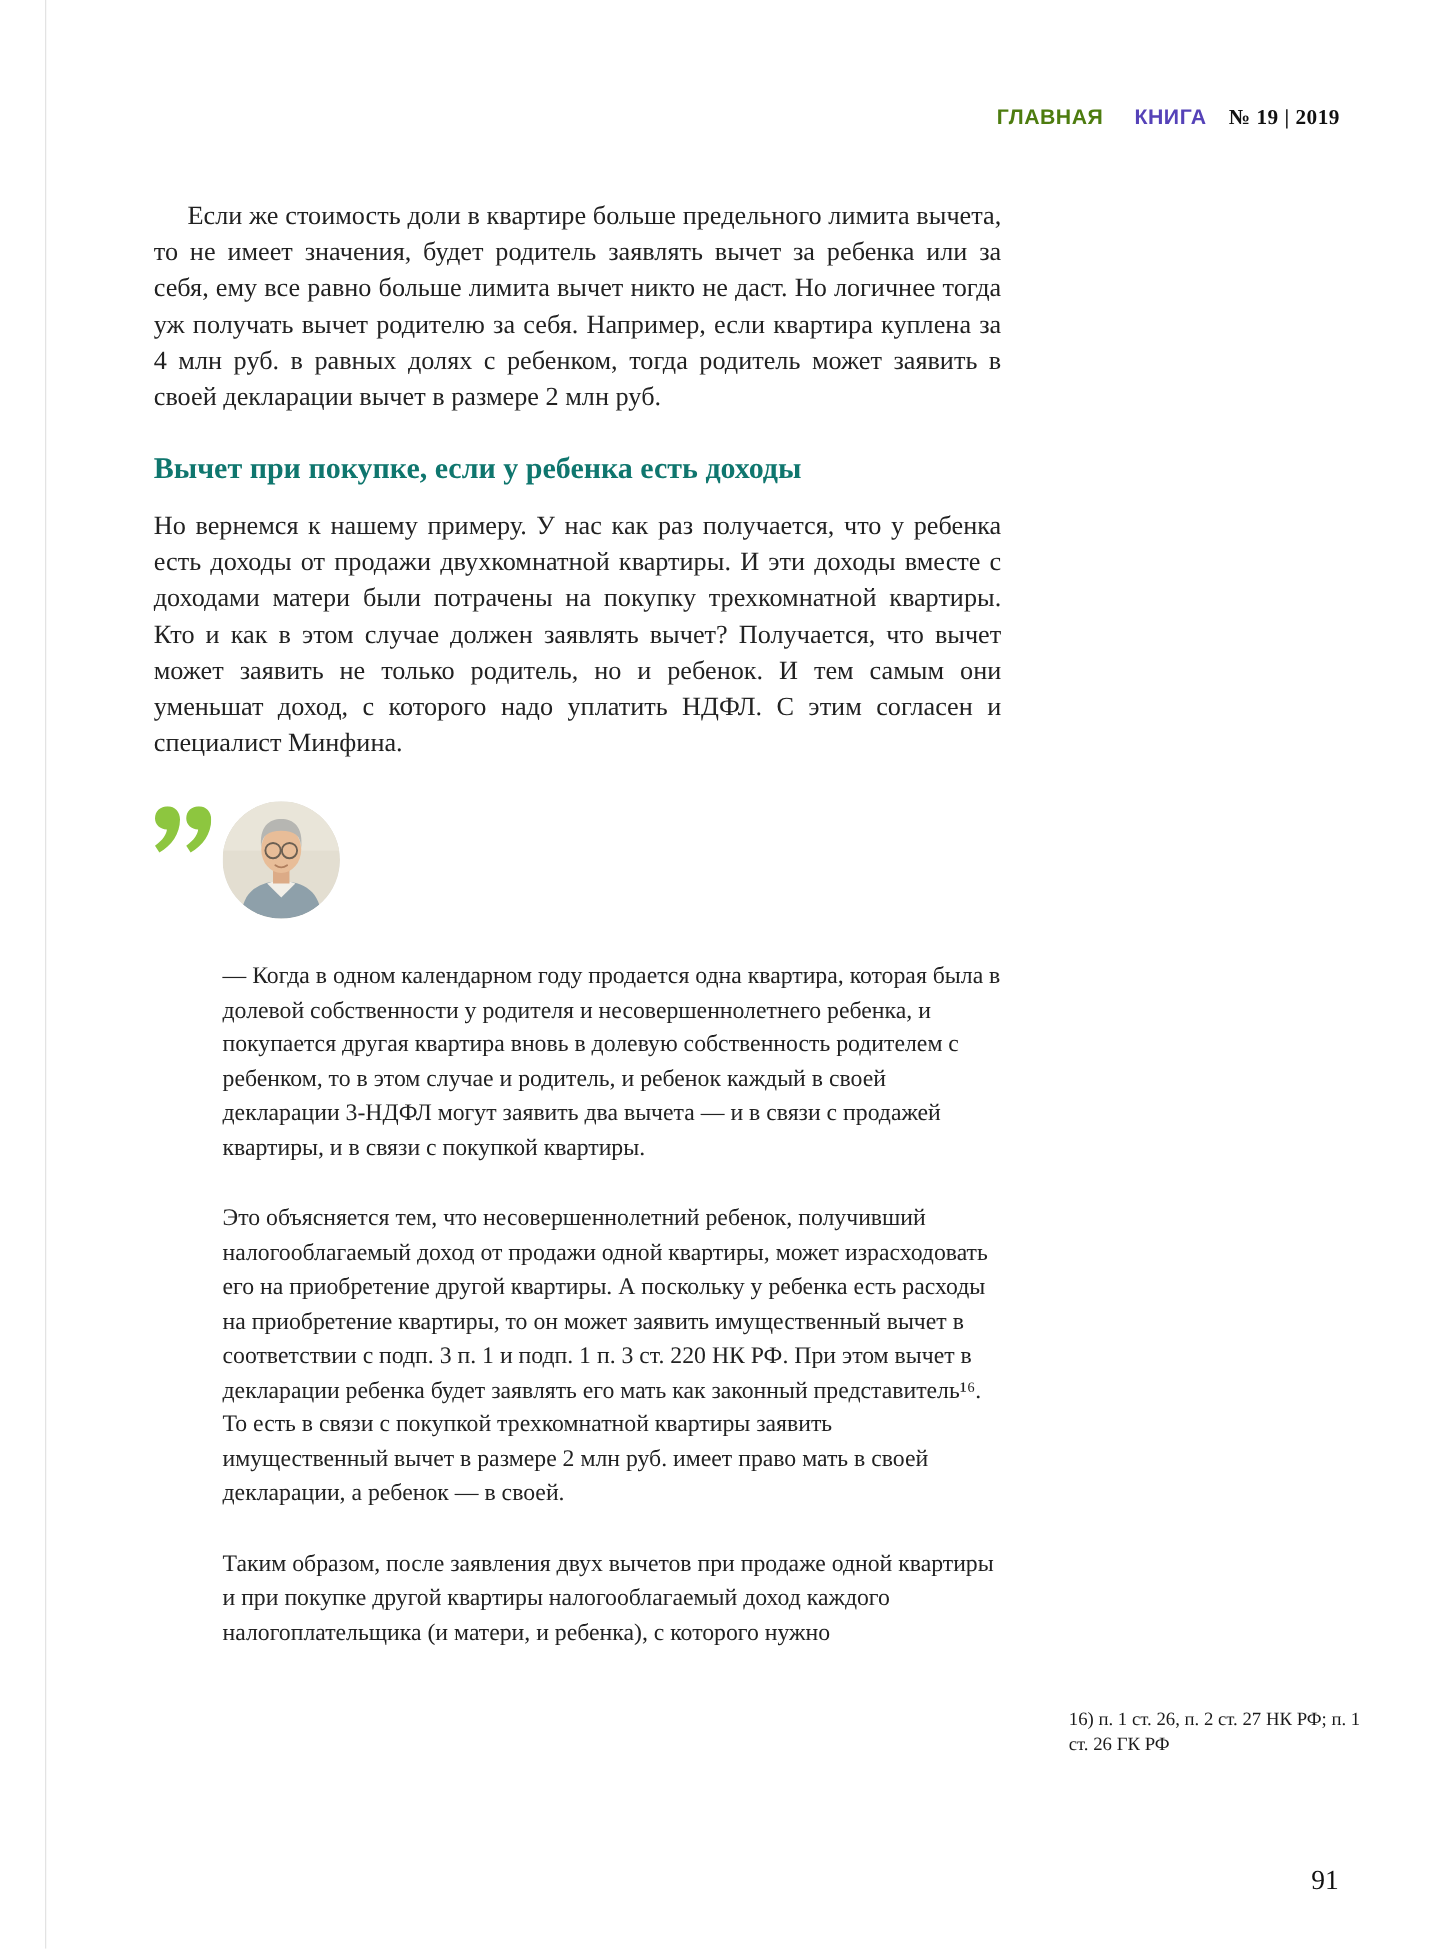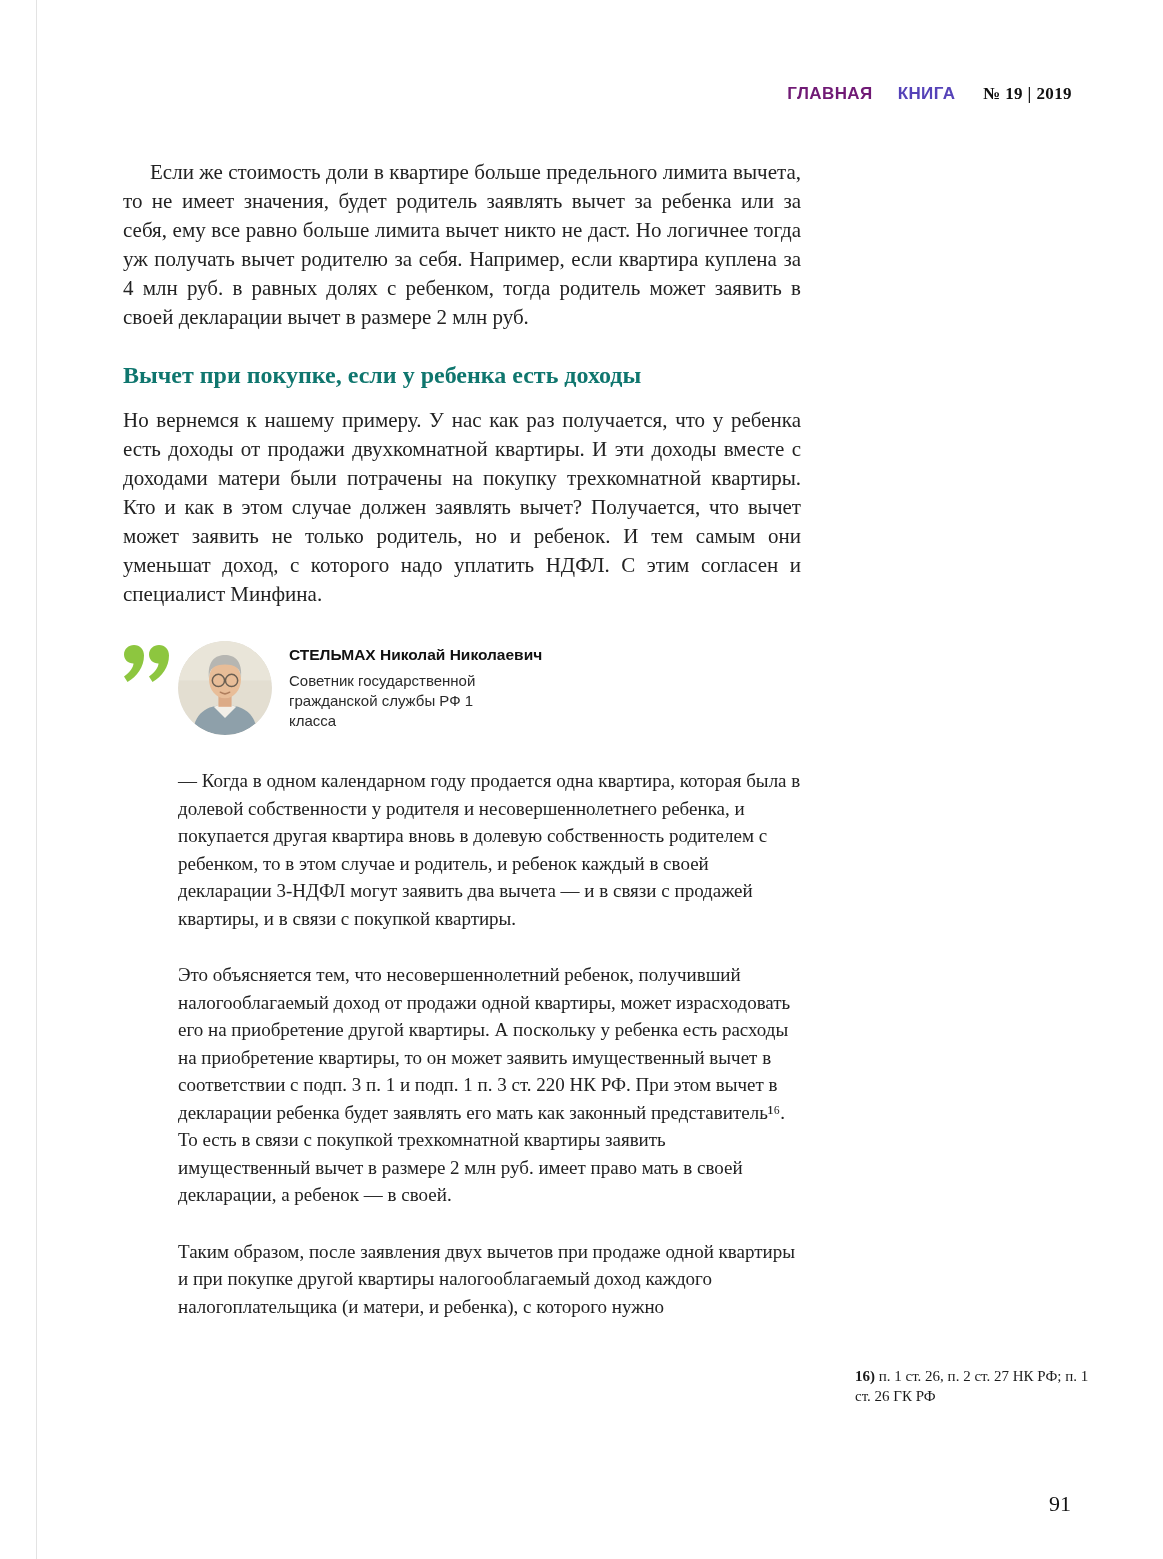--- a/index.html
+++ b/index.html
@@ -18,31 +18,31 @@
   }
 
   
   .page-header {
     position: absolute; top: 84px; right: 91px;
     font-size: 17px; letter-spacing: 0.4px;
     white-space: nowrap;
   }
   .brand-black {
     font-family: "Liberation Sans", sans-serif;
-    font-weight: bold; color: #701a75;
+    font-weight: bold; color: #4d7c0f;
   }
   .brand-purple {
     font-family: "Liberation Sans", sans-serif;
     font-weight: bold; color: #5542b8;
     margin-left: 5px;
     padding-left: 20px;
   }
   .issue {
     font-weight: bold; color: #111111;
-    margin-left: 23px;
+    margin-left: 13px;
   }
 
   
   .main-col {
     position: absolute; left: 123px; top: 158px;
     width: 678px;
   }
   .body-p {
     font-size: 21px; line-height: 29px;
     text-align: justify; color: #222222;
@@ -95,21 +95,21 @@
   }
   .quote-p.first-quote { margin-top: 32px; }
 
   
   .footnote {
     position: absolute; left: 855px; top: 1366px;
     width: 238px;
     font-size: 15px; line-height: 20px;
     color: #1b1b1b;
   }
-  .fn-marker { font-weight: bold; }
+  .fn-marker { font-weight: normal; }
 
   
   .page-number {
     position: absolute; top: 1478px; right: 92px;
     font-size: 22px; color: #111111; margin-top: 13px;
   }
 </style>
 </head>
 <body>
 
@@ -155,24 +155,20 @@
               <rect x="43" y="56" width="14" height="14" fill="#dcab87"></rect>
               <ellipse cx="50" cy="41" rx="17" ry="20" fill="#e8bd98"></ellipse>
               <path d="M33 40 C31 21 40 15 50 15 C60 15 69 21 67 40 C67 29 61 25 50 25 C39 25 33 29 33 40 Z" fill="#b6b6b2"></path>
               <circle cx="43" cy="42" r="6.5" fill="none" stroke="#6b5f52" stroke-width="1.6"></circle>
               <circle cx="57" cy="42" r="6.5" fill="none" stroke="#6b5f52" stroke-width="1.6"></circle>
               <line x1="49" y1="41.5" x2="51" y2="41.5" stroke="#6b5f52" stroke-width="1.6"></line>
               <path d="M45 54.5 Q50 58 55 54.5" stroke="#b07f5e" fill="none" stroke-width="1.6" stroke-linecap="round"></path>
             </g>
           </svg>
         </div>
-        <div class="author-info">
-          <div class="author-name">СТЕЛЬМАХ Николай Николаевич</div>
-          <div class="author-pos">Советник государственной гражданской службы РФ 1 класса</div>
-        </div>
       </div>
 
       <p class="quote-p first-quote">— Когда в одном календарном году продается одна квартира, которая была в долевой собственности у родителя и несовершеннолетнего ребенка, и покупается другая квартира вновь в долевую собственность родителем с ребенком, то в этом случае и родитель, и ребенок каждый в своей декларации 3-НДФЛ могут заявить два вычета — и в связи с продажей квартиры, и в связи с покупкой квартиры.</p>
       <p class="quote-p">Это объясняется тем, что несовершеннолетний ребенок, получивший налогооблагаемый доход от продажи одной квартиры, может израсходовать его на приобретение другой квартиры. А поскольку у ребенка есть расходы на приобретение квартиры, то он может заявить имущественный вычет в соответствии с подп. 3 п. 1 и подп. 1 п. 3 ст. 220 НК РФ. При этом вычет в декларации ребенка будет заявлять его мать как законный представитель¹⁶. То есть в связи с покупкой трехкомнатной квартиры заявить имущественный вычет в размере 2 млн руб. имеет право мать в своей декларации, а ребенок — в своей.</p>
       <p class="quote-p">Таким образом, после заявления двух вычетов при продаже одной квартиры и при покупке другой квартиры налогооблагаемый доход каждого налогоплательщика (и матери, и ребенка), с которого нужно</p>
     </div>
   </div>
 
 </div>
 

